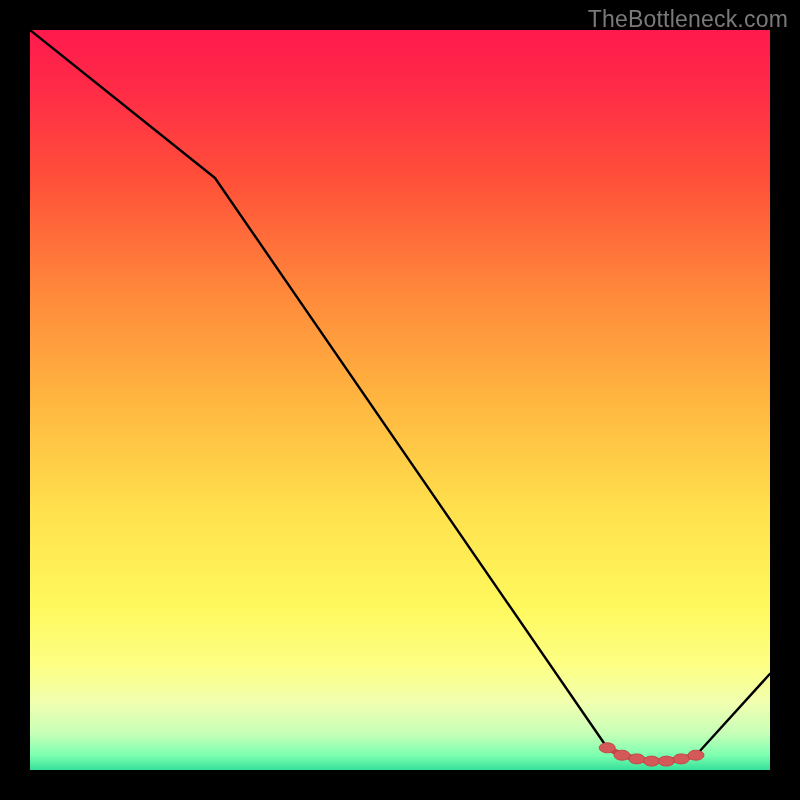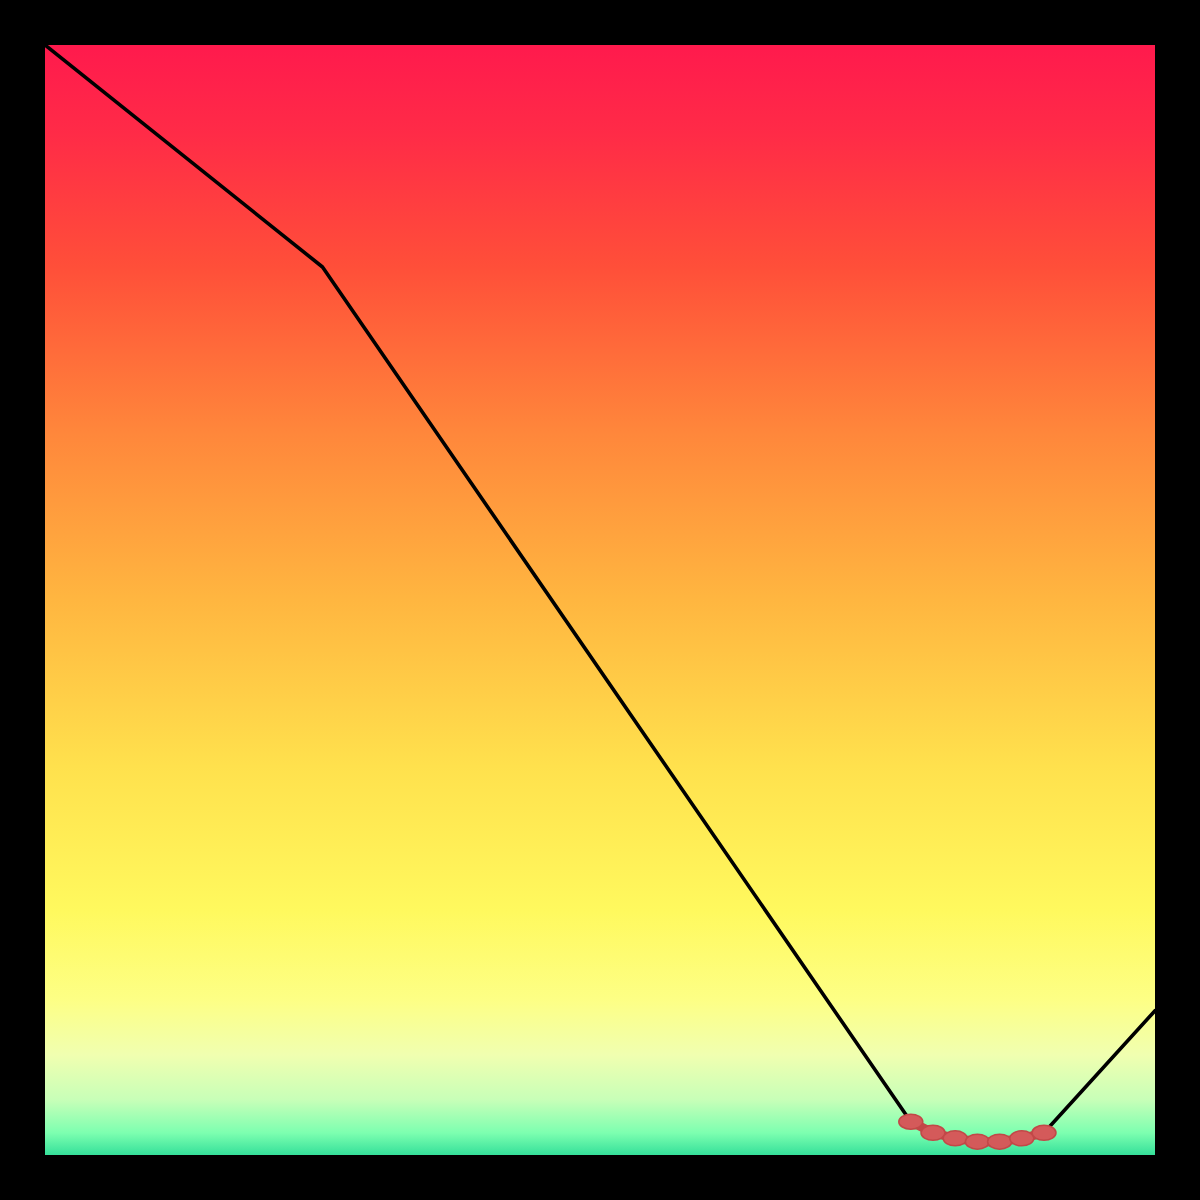--- a/index.html
+++ b/index.html
@@ -37,20 +37,21 @@
     display: block;
     width: 740px;
     height: 740px;
   }
 </style>
 </head>
 <body>
 
 <div class="frame">
 
+  <div class="watermark">TheBottleneck.com</div>
 
   <div class="plot">
     <svg id="chart-svg" viewBox="0 0 740 740">
       <defs>
         <linearGradient id="bg-grad" x1="0" y1="0" x2="0" y2="1">
             <stop offset="0%" stop-color="#ff1a4d"></stop>
             <stop offset="8%" stop-color="#ff2b47"></stop>
             <stop offset="20%" stop-color="#ff4f39"></stop>
             <stop offset="35%" stop-color="#ff873b"></stop>
             <stop offset="50%" stop-color="#ffb640"></stop>

